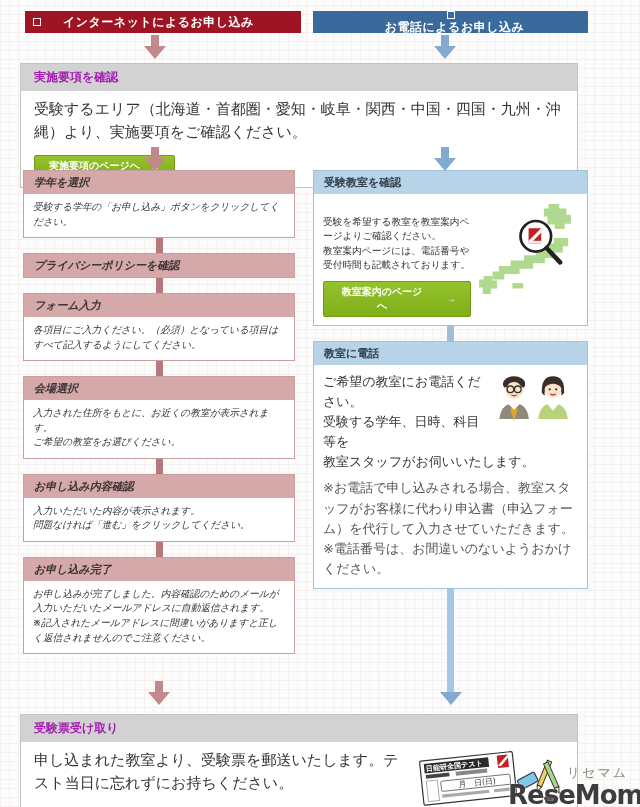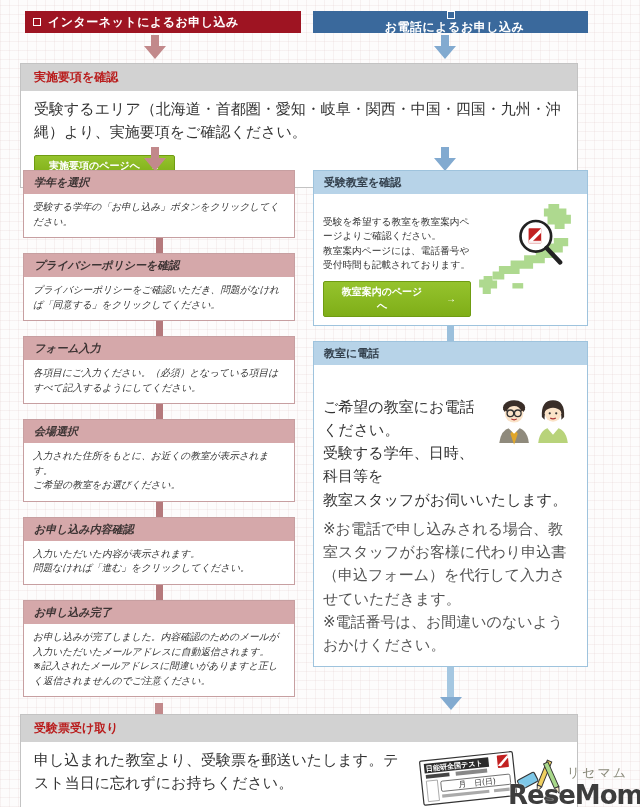--- a/index.html
+++ b/index.html
@@ -16,32 +16,32 @@
       repeating-linear-gradient(0deg, rgba(221,196,196,.20) 0 1px, transparent 1px 9px),
       repeating-linear-gradient(90deg, rgba(221,196,196,.20) 0 1px, transparent 1px 9px);
   }
   
   .flowbar{
     position:absolute;top:11px;height:22px;
     display:flex;align-items:center;
     color:#fff;font-size:12px;font-weight:bold;
     padding:0 0 0 8px;box-sizing:border-box;letter-spacing:.5px;
   }
-  .flowbar.red{left:25px;width:276px;background:#9e1422;}
+  .flowbar.red{left:25px;width:276px;background:#9e1422;gap:15px;}
   .flowbar.blue{left:313px;width:275px;background:#3a699c;flex-direction:column;}
   .sq{display:inline-block;width:6px;height:6px;border:1px solid #fff;margin-right:7px;flex:0 0 auto;}
   
   .arr{position:absolute;width:24px;height:26px;}
   .arr.r1l{left:143px;top:34px;}
   .arr.r1r{left:433px;top:34px;}
   .arr.r2l{left:143px;top:146px;}
   .arr.r2r{left:433px;top:146px;}
   
   .gbox{position:absolute;left:20px;width:558px;background:#fff;border:1px solid #c3c3c3;box-sizing:border-box;}
-  .gbox .hd{background:#d2d2d2;padding:5px 13px;font-size:12px;font-weight:bold;color:#b91c1c;}
+  .gbox .hd{background:#d2d2d2;padding:5px 13px;font-size:12px;font-weight:bold;color:#a21caf;}
   .gbox .bd{padding:7px 13px 9px 13px;font-size:15px;line-height:1.5;white-space:pre-line;}
   #box-confirm{top:63px;}
   #box-receive{top:714px;min-height:88px;}
   #box-receive .bd-wrap{display:flex;align-items:flex-start;}
   #box-receive .bd{flex:1;padding-right:4px;}
   #box-receive .emph{font-size:11px;font-weight:bold;margin:7px 13px 10px 13px;}
   
   .gbtn{
     display:inline-flex;align-items:center;gap:10px;
     margin:3px 0 10px 13px;padding:3px 14px;
@@ -69,21 +69,21 @@
   .conn.blue{background:#9cc0dc;}
   .stretch-line{flex:1;width:7px;margin:0 auto;background:#a5c7e1;min-height:30px;}
   .col-arrow{margin:5px auto 0 auto;flex:0 0 auto;}
   .head-only{margin:0 auto;flex:0 0 auto;}
   
   .rbody{display:flex;padding:6px 8px 8px 9px;}
   .rtext{width:148px;font-size:9.7px;line-height:1.5;white-space:pre-line;}
   .rtext .gbtn{margin:8px 0 0 0;gap:20px;}
   .mapwrap{flex:1;display:flex;justify-content:flex-end;align-items:flex-start;}
   
-  .phbody{padding:7px 9px 9px 9px;font-size:15px;line-height:1.55;margin-top:24px;}
+  .phbody{padding:7px 9px 9px 9px;font-size:13px;line-height:1.55;}
   .people{float:right;margin:0 0 4px 6px;}
   .ph-main{white-space:pre-line;min-height:72px;}
   .ph-note{white-space:pre-line;color:#555;clear:none;margin-top:6px;}
   
   .recv-illus{flex:0 0 auto;margin:4px 10px 0 0;}
   
   .watermark{
     position:absolute;right:2px;top:764px;width:130px;text-align:right;z-index:10;
     pointer-events:none;
   }
@@ -135,21 +135,20 @@
     <div class="col left">
 
       <div class="sbox pbox">
         <div class="hd">学年を選択</div>
         <div class="bd">受験する学年の「お申し込み」ボタンをクリックしてください。</div>
       </div>
       <div class="conn pink"></div>
 
       <div class="sbox pbox">
         <div class="hd">プライバシーポリシーを確認</div>
-        <div class="bd">プライバシーポリシーをご確認いただき、問題がなければ「同意する」をクリックしてください。</div>
       </div>
       <div class="conn pink"></div>
 
       <div class="sbox pbox">
         <div class="hd">フォーム入力</div>
         <div class="bd">各項目にご入力ください。（必須）となっている項目はすべて記入するようにしてください。</div>
       </div>
       <div class="conn pink"></div>
 
       <div class="sbox pbox">

